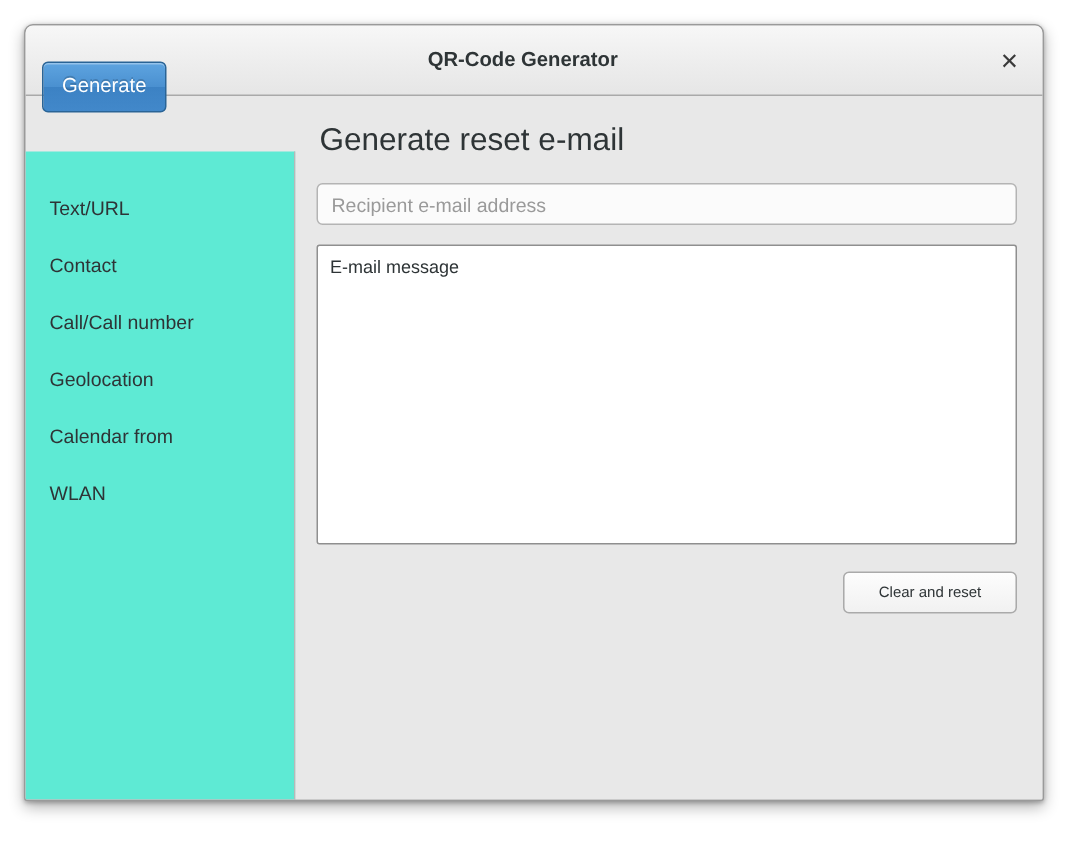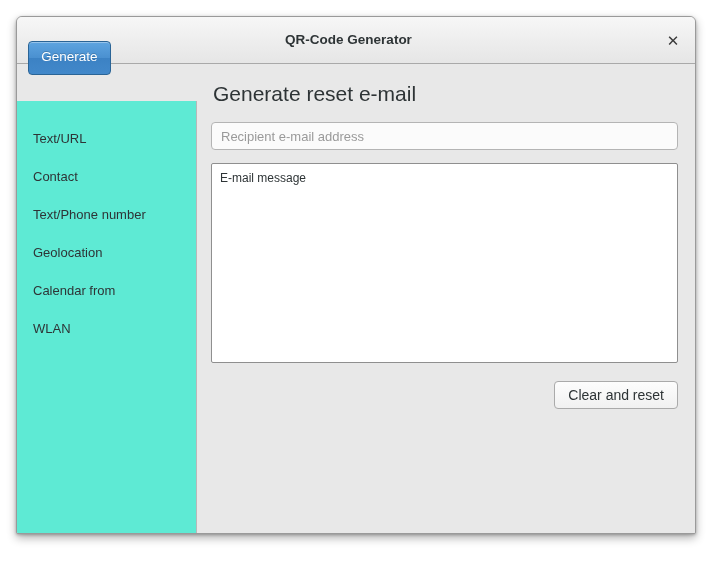--- a/index.html
+++ b/index.html
@@ -187,21 +187,21 @@
     justify-content: flex-end;
   }
 
   .secondary-btn {
     min-width: 116px;
     height: 28px;
     border: 1px solid #aaaaaa;
     border-radius: 4px;
     background: linear-gradient(to bottom, #fdfdfd 0%, #f1f1f1 100%);
     color: #2e3436;
-    font-size: 14px;
+    font-size: 10px;
     font-family: "Liberation Sans", sans-serif;
     padding: 0 13px;
     cursor: pointer;
     user-select: none;
   }
 </style>
 </head>
 <body>
 
 <div id="desktop">
@@ -212,21 +212,21 @@
       <div class="generate-btn">Generate</div>
       <div class="title-text">QR-Code Generator</div>
       <div class="close-btn">✕</div>
     </div>
 
     <div id="body">
 
       <div id="sidebar">
         <div class="side-item"><span>Text/URL</span></div>
         <div class="side-item"><span>Contact</span></div>
-        <div class="side-item"><span>Text/Phone number</span></div>
+        <div class="side-item"><span>Call/Call number</span></div>
         <div class="side-item"><span>Geolocation</span></div>
         <div class="side-item"><span>Calendar from</span></div>
         <div class="side-item"><span>WLAN</span></div>
       </div>
 
       <div id="main">
 
         <h1 class="page-title">Generate reset e-mail</h1>
 
         <input class="text-input" type="text" placeholder="Recipient e-mail address" style="">

